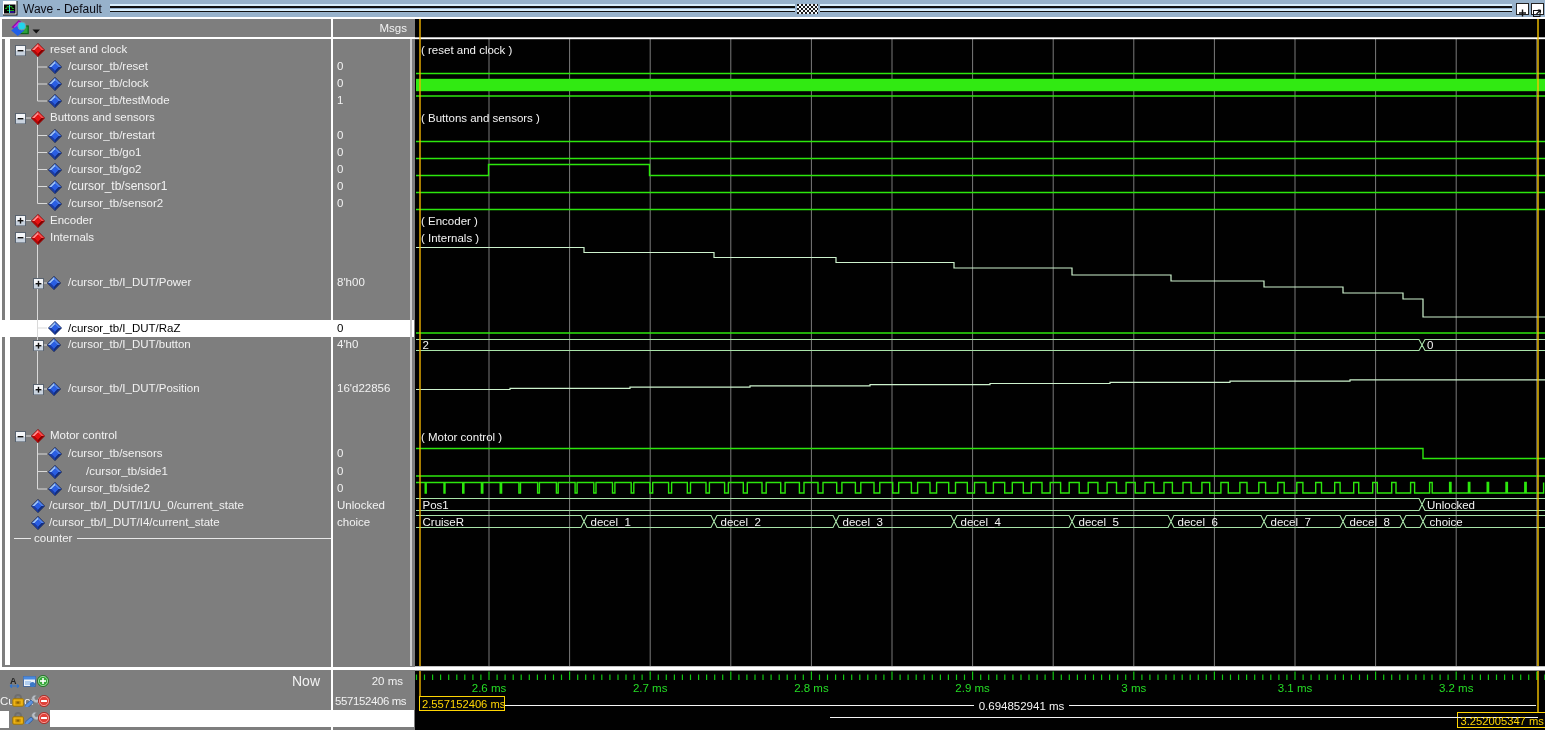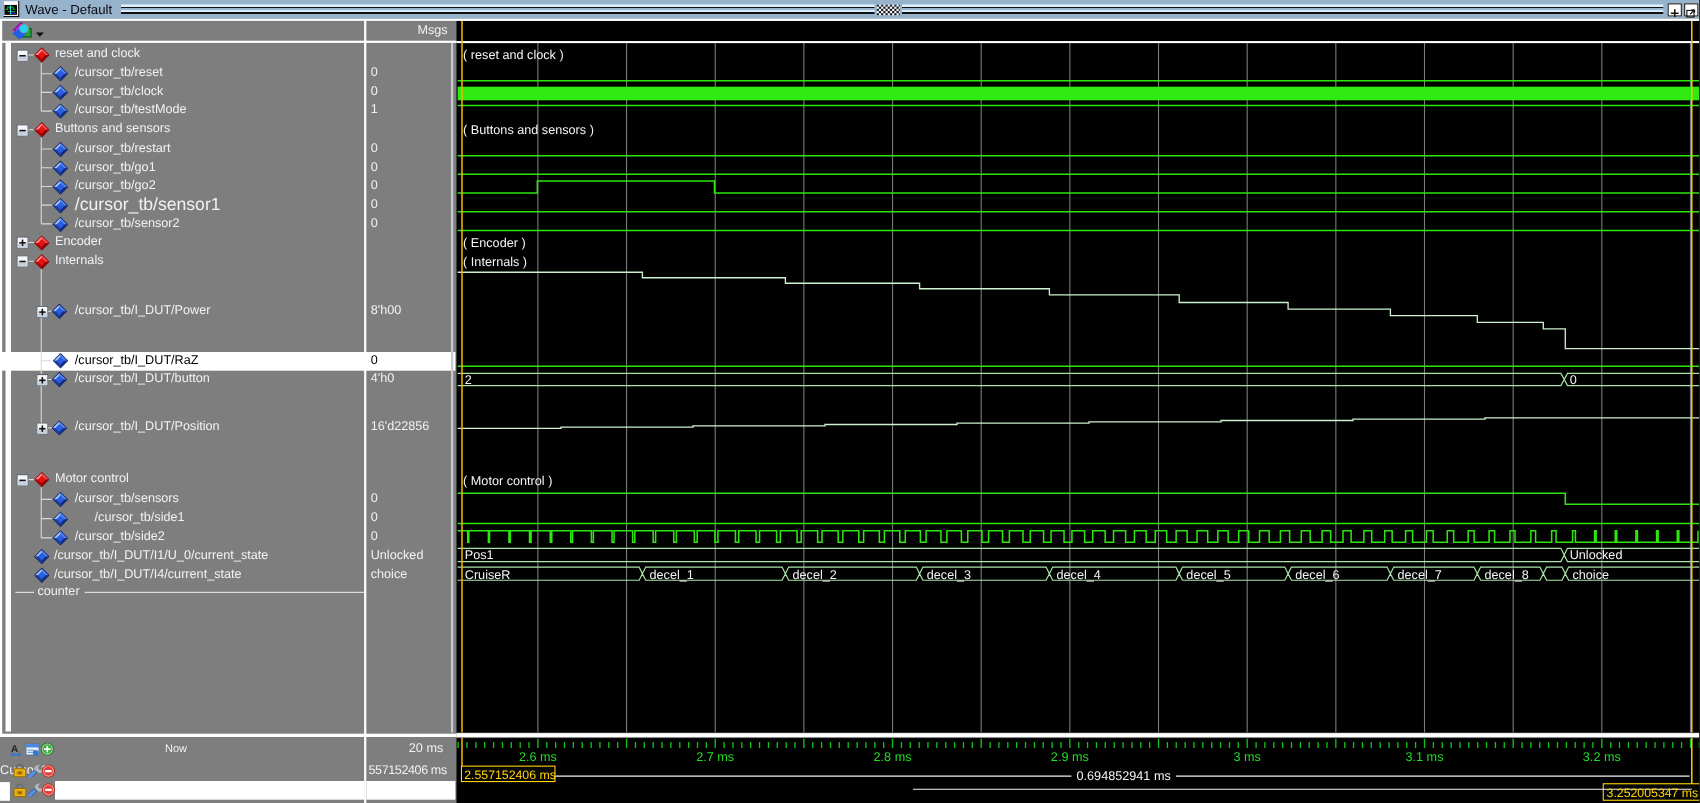--- a/index.html
+++ b/index.html
@@ -283,21 +283,21 @@
     <div class="t" style="left:50px;top:109px;font-size:11.5px;color:#f2f2f2">Buttons and sensors</div>
     <div class="t" style="left:50px;top:211.5px;font-size:11.5px;color:#f2f2f2">Encoder</div>
     <div class="t" style="left:50px;top:228.5px;font-size:11.5px;color:#f2f2f2">Internals</div>
     <div class="t" style="left:50px;top:427px;font-size:11.5px;color:#f2f2f2">Motor control</div>
     <div class="t" style="left:68px;top:58px;font-size:11.5px;color:#f2f2f2">/cursor_tb/reset</div>
     <div class="t" style="left:68px;top:75px;font-size:11.5px;color:#f2f2f2">/cursor_tb/clock</div>
     <div class="t" style="left:68px;top:92px;font-size:11.5px;color:#f2f2f2">/cursor_tb/testMode</div>
     <div class="t" style="left:68px;top:126.5px;font-size:11.5px;color:#f2f2f2">/cursor_tb/restart</div>
     <div class="t" style="left:68px;top:143.5px;font-size:11.5px;color:#f2f2f2">/cursor_tb/go1</div>
     <div class="t" style="left:68px;top:160.5px;font-size:11.5px;color:#f2f2f2">/cursor_tb/go2</div>
-    <div class="t" style="left:68px;top:177.5px;font-size:16px;color:#f2f2f2">/cursor_tb/sensor1</div>
+    <div class="t" style="left:68px;top:177.5px;font-size:12px;color:#f2f2f2">/cursor_tb/sensor1</div>
     <div class="t" style="left:68px;top:194.5px;font-size:11.5px;color:#f2f2f2">/cursor_tb/sensor2</div>
     <div class="t" style="left:68px;top:445px;font-size:11.5px;color:#f2f2f2">/cursor_tb/sensors</div>
     <div class="t" style="left:86px;top:462.5px;font-size:11.5px;color:#f2f2f2">/cursor_tb/side1</div>
     <div class="t" style="left:68px;top:480px;font-size:11.5px;color:#f2f2f2">/cursor_tb/side2</div>
     <div class="t" style="left:68px;top:274px;font-size:11.5px;color:#f2f2f2">/cursor_tb/I_DUT/Power</div>
     <div class="t" style="left:68px;top:336px;font-size:11.5px;color:#f2f2f2">/cursor_tb/I_DUT/button</div>
     <div class="t" style="left:68px;top:380px;font-size:11.5px;color:#f2f2f2">/cursor_tb/I_DUT/Position</div>
     <div class="t" style="left:68px;top:319.5px;font-size:11.5px;color:#000000">/cursor_tb/I_DUT/RaZ</div>
     <div class="t" style="left:49px;top:497px;font-size:11.5px;color:#f2f2f2">/cursor_tb/I_DUT/I1/U_0/current_state</div>
     <div class="t" style="left:49px;top:514px;font-size:11.5px;color:#f2f2f2">/cursor_tb/I_DUT/I4/current_state</div>
@@ -322,21 +322,21 @@
     <div class="t" style="left:337px;top:514px;font-size:11.5px;color:#f2f2f2">choice</div>
     <div class="t" style="left:337px;top:319.5px;font-size:11.5px;color:#000000">0</div>
 
 <div style="position:absolute;left:0;top:19px;width:1.6px;height:649px;background:#fff"></div>
 <div style="position:absolute;left:5px;top:39px;width:5px;height:626px;background:#fff"></div>
 <div style="position:absolute;left:331px;top:19px;width:2.2px;height:711px;background:#fff"></div>
 <div style="position:absolute;left:410.3px;top:39px;width:1.6px;height:627px;background:#c9c9c9"></div>
 
 <div style="position:absolute;left:0;top:666.5px;width:415px;height:3.6px;background:#fff"></div>
 
-<div class="t" style="left:0;top:673px;width:320px;text-align:center;font-size:10px;color:#f2f2f2">Now</div>
+<div class="t" style="left:0;top:673px;width:320px;text-align:right;font-size:14px;color:#f2f2f2">Now</div>
 <div class="t" style="left:0;top:673px;width:403px;text-align:right;font-size:11.5px;color:#f2f2f2">20 ms</div>
 <div class="t" style="left:0;top:692.5px;width:320px;text-align:left;font-size:11.5px;color:#f2f2f2">Cursor 3</div>
 <div class="t" style="left:335px;top:692.5px;width:68px;text-align:left;font-size:11.4px;letter-spacing:-0.35px;color:#f2f2f2">557152406 ms</div>
 <div style="position:absolute;left:50px;top:710px;width:281px;height:17px;background:#fff"></div>
 <div style="position:absolute;left:333.2px;top:710px;width:80.8px;height:17px;background:#fff"></div>
 <div class="t" style="left:335px;top:749px;width:68px;text-align:center;font-size:11.4px;letter-spacing:-0.35px;color:#0a0a0a">252005347 ms</div>
 <div style="position:absolute;left:0;top:711px;width:9px;height:17px;background:#fff"></div>
 
 <svg class="ic" style="left:9px;top:675px" width="13" height="13">
       <text x="1" y="9" font-family="Liberation Sans" font-size="9" font-weight="bold" fill="#222">A</text>

